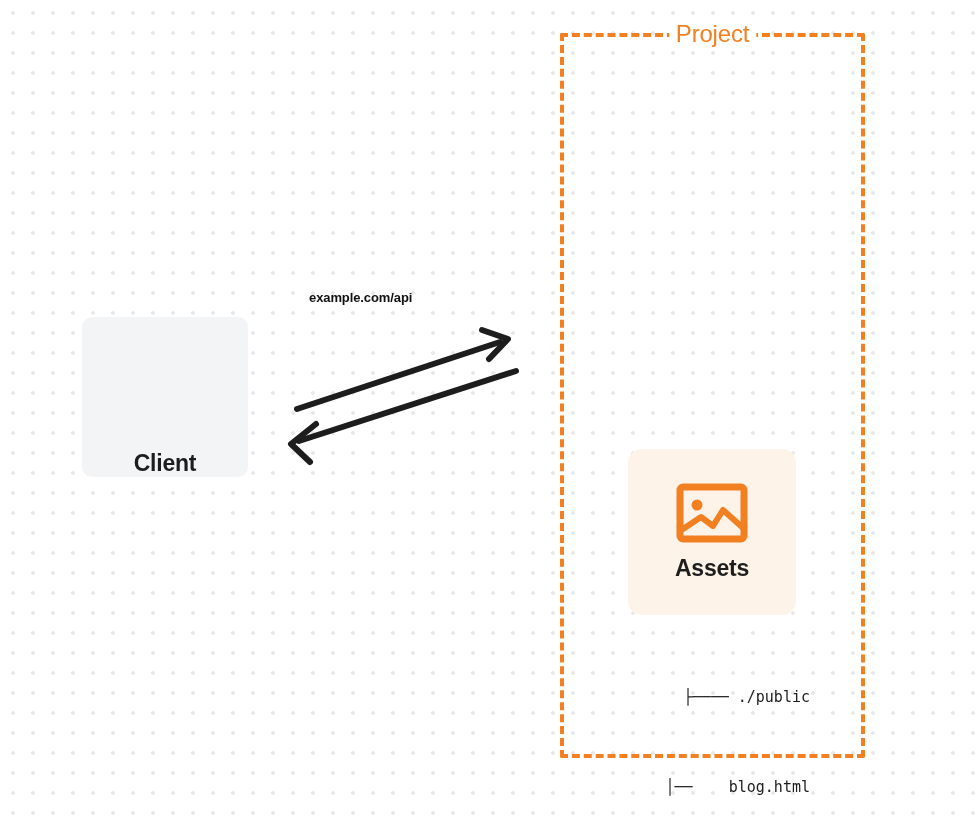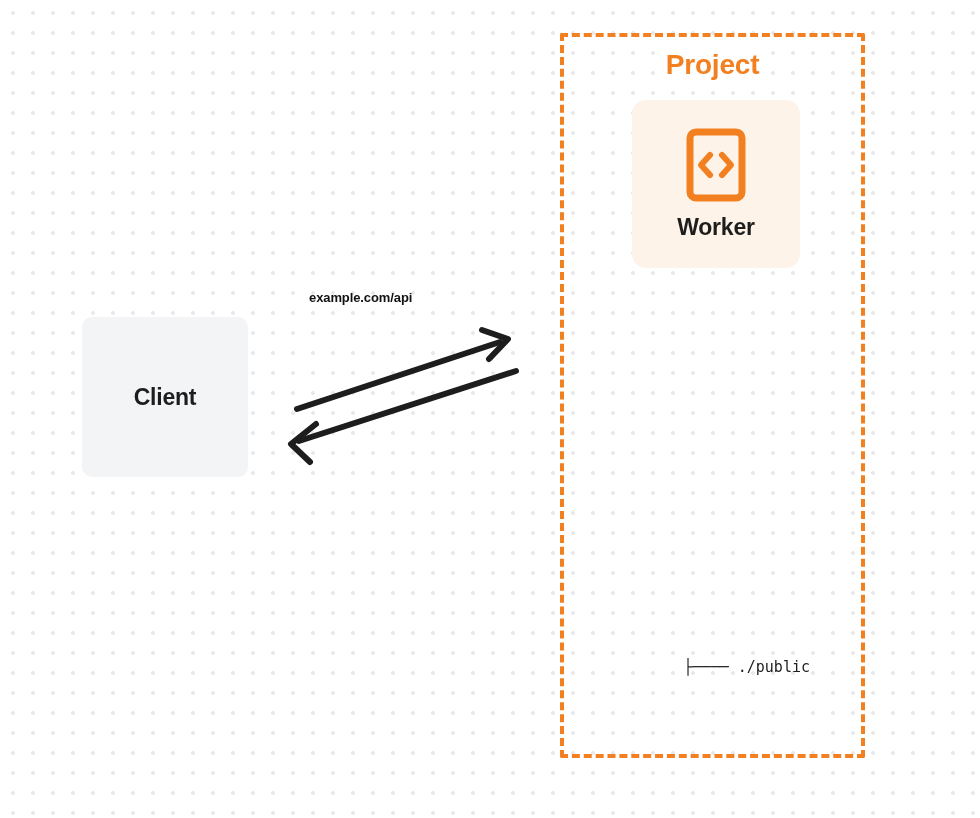--- a/index.html
+++ b/index.html
@@ -22,21 +22,21 @@
   
   #client-node {
     position: absolute;
     left: 82px;
     top: 317px;
     width: 166px;
     height: 160px;
     background: #f3f4f6;
     border-radius: 10px;
     display: flex;
-    align-items: center;
+    align-items: flex-end;
     justify-content: center;
   }
   #client-node .node-label {
     font-size: 23px;
     font-weight: bold;
     color: #1d1d1d;
     letter-spacing: -0.2px;
   }
 
   
@@ -50,26 +50,25 @@
     border-radius: 2px;
     box-sizing: border-box;
   }
   #project-title {
     position: absolute;
     left: 50%;
     top: -17px;
     transform: translateX(-50%);
     background: #ffffff;
     padding: 0 7px;
-    font-size: 28px;
-    font-weight: bold;
+    font-size: 24px;
+    font-weight: normal;
     color: #f38020;
     white-space: nowrap;
     letter-spacing: -0.2px;
-    margin-top: 29px;
   }
 
   
   .service-box {
     position: absolute;
     background: #fdf3e8;
     border-radius: 14px;
     display: flex;
     flex-direction: column;
     align-items: center;
@@ -107,20 +106,21 @@
     width: 210px;
     font-family: "DejaVu Sans Mono", monospace;
     font-size: 15px;
     line-height: 20px;
     color: #1d1d1d;
     white-space: pre;
   }
   #file-tree .tree-line {
     display: block;
     text-align: right;
+    margin-top: 30px;
   }
 
   
   #arrow-layer {
     position: absolute;
     left: 0;
     top: 0;
     width: 980px;
     height: 818px;
     pointer-events: none;
@@ -157,30 +157,31 @@
       <polyline points="316,424 291,444 310,462" fill="none" stroke="#1d1d1d" stroke-width="6" stroke-linecap="round" stroke-linejoin="round"></polyline>
     </g>
   </svg>
 
   <div id="request-label">example.com/api</div>
 
   <div id="project-container">
     <span id="project-title">Project</span>
   </div>
 
-  <div id="worker-box" class="service-box">
+
+  <div id="assets-box" class="service-box">
     <span class="icon-wrap">
-      <svg width="60" height="74" viewBox="0 0 60 74">
-        <rect x="4" y="4" width="52" height="66" rx="6" ry="6" fill="none" stroke="#f38020" stroke-width="7"></rect>
-        <polyline points="24,27 15,37 24,47" fill="none" stroke="#f38020" stroke-width="6" stroke-linecap="round" stroke-linejoin="round"></polyline>
-        <polyline points="36,27 45,37 36,47" fill="none" stroke="#f38020" stroke-width="6" stroke-linecap="round" stroke-linejoin="round"></polyline>
+      <svg width="72" height="60" viewBox="0 0 72 60">
+        <rect x="4" y="4" width="64" height="52" rx="3" ry="3" fill="none" stroke="#f38020" stroke-width="7"></rect>
+        <circle cx="21" cy="22" r="5.5" fill="#f38020"></circle>
+        <polyline points="7,46 25,34 37,43 47,27 66,44" fill="none" stroke="#f38020" stroke-width="6" stroke-linecap="round" stroke-linejoin="round"></polyline>
       </svg>
     </span>
-    <span class="node-label">Worker</span>
+    <span class="node-label">Assets</span>
   </div>
-
 
   <div id="file-tree">
     <span class="tree-line">├──── ./public</span>
+    <span class="tree-line">│──    blog.html</span>
     
   </div>
 
 </div>
 
 </body></html>

